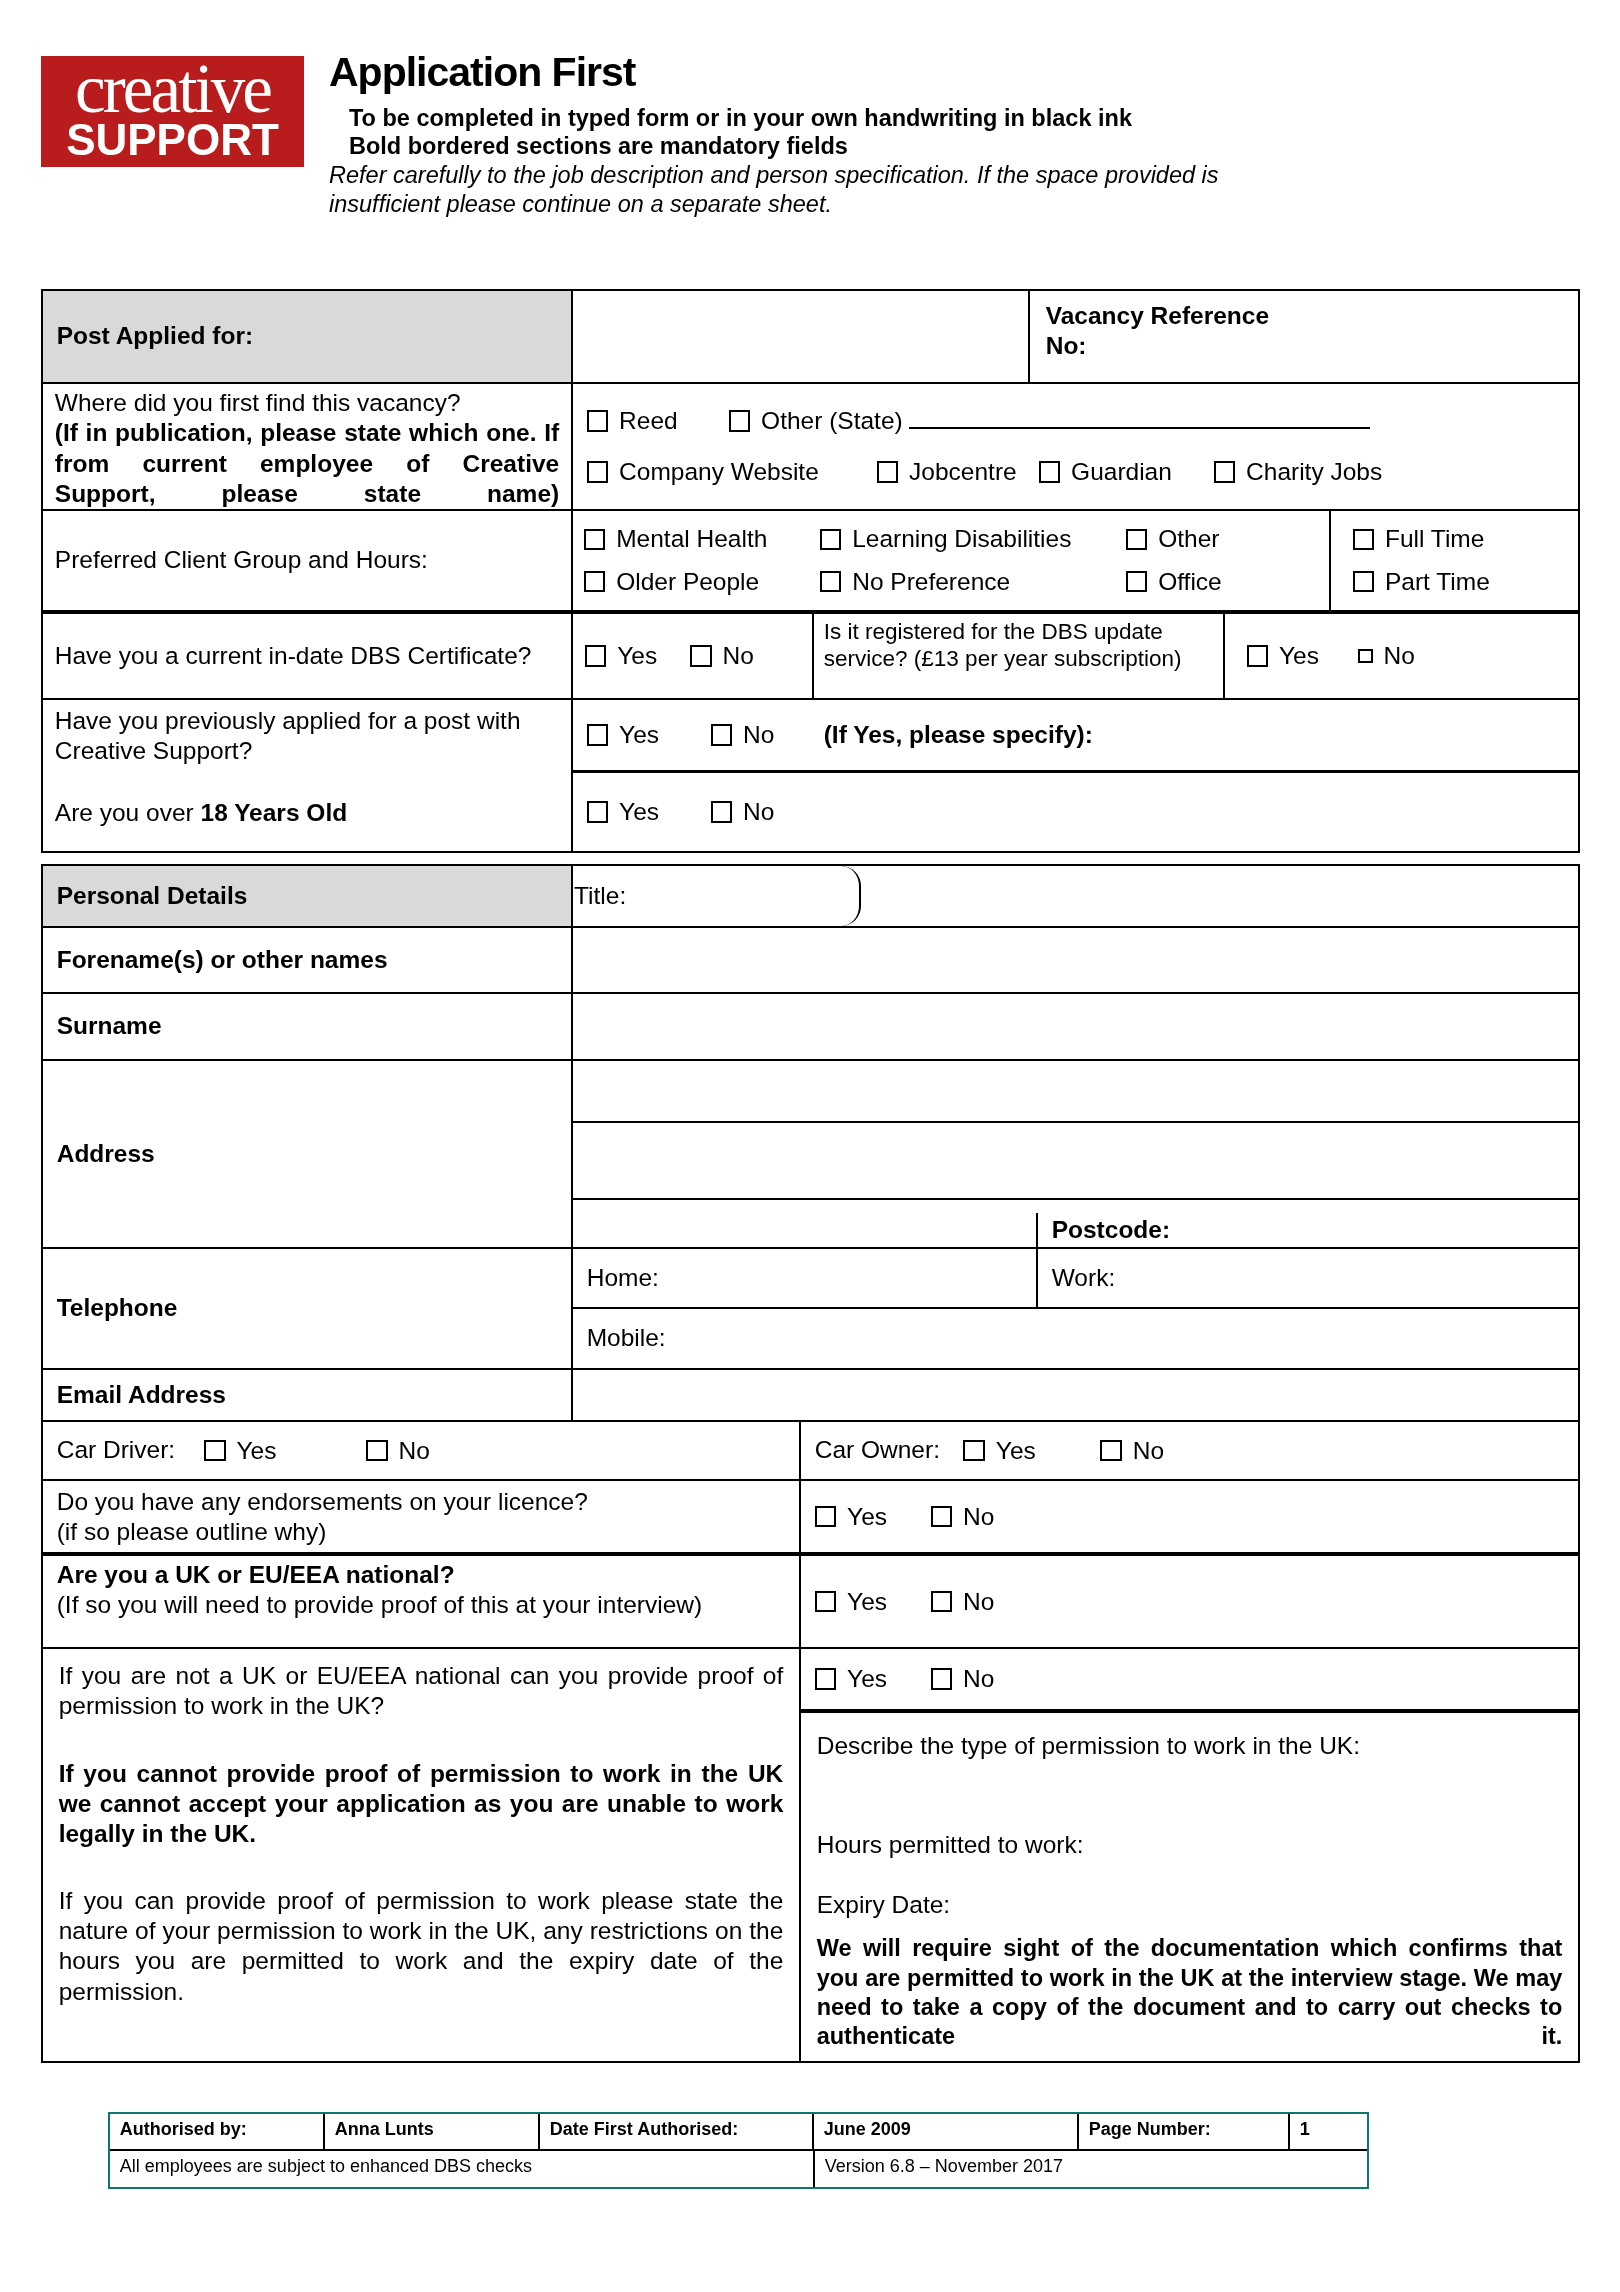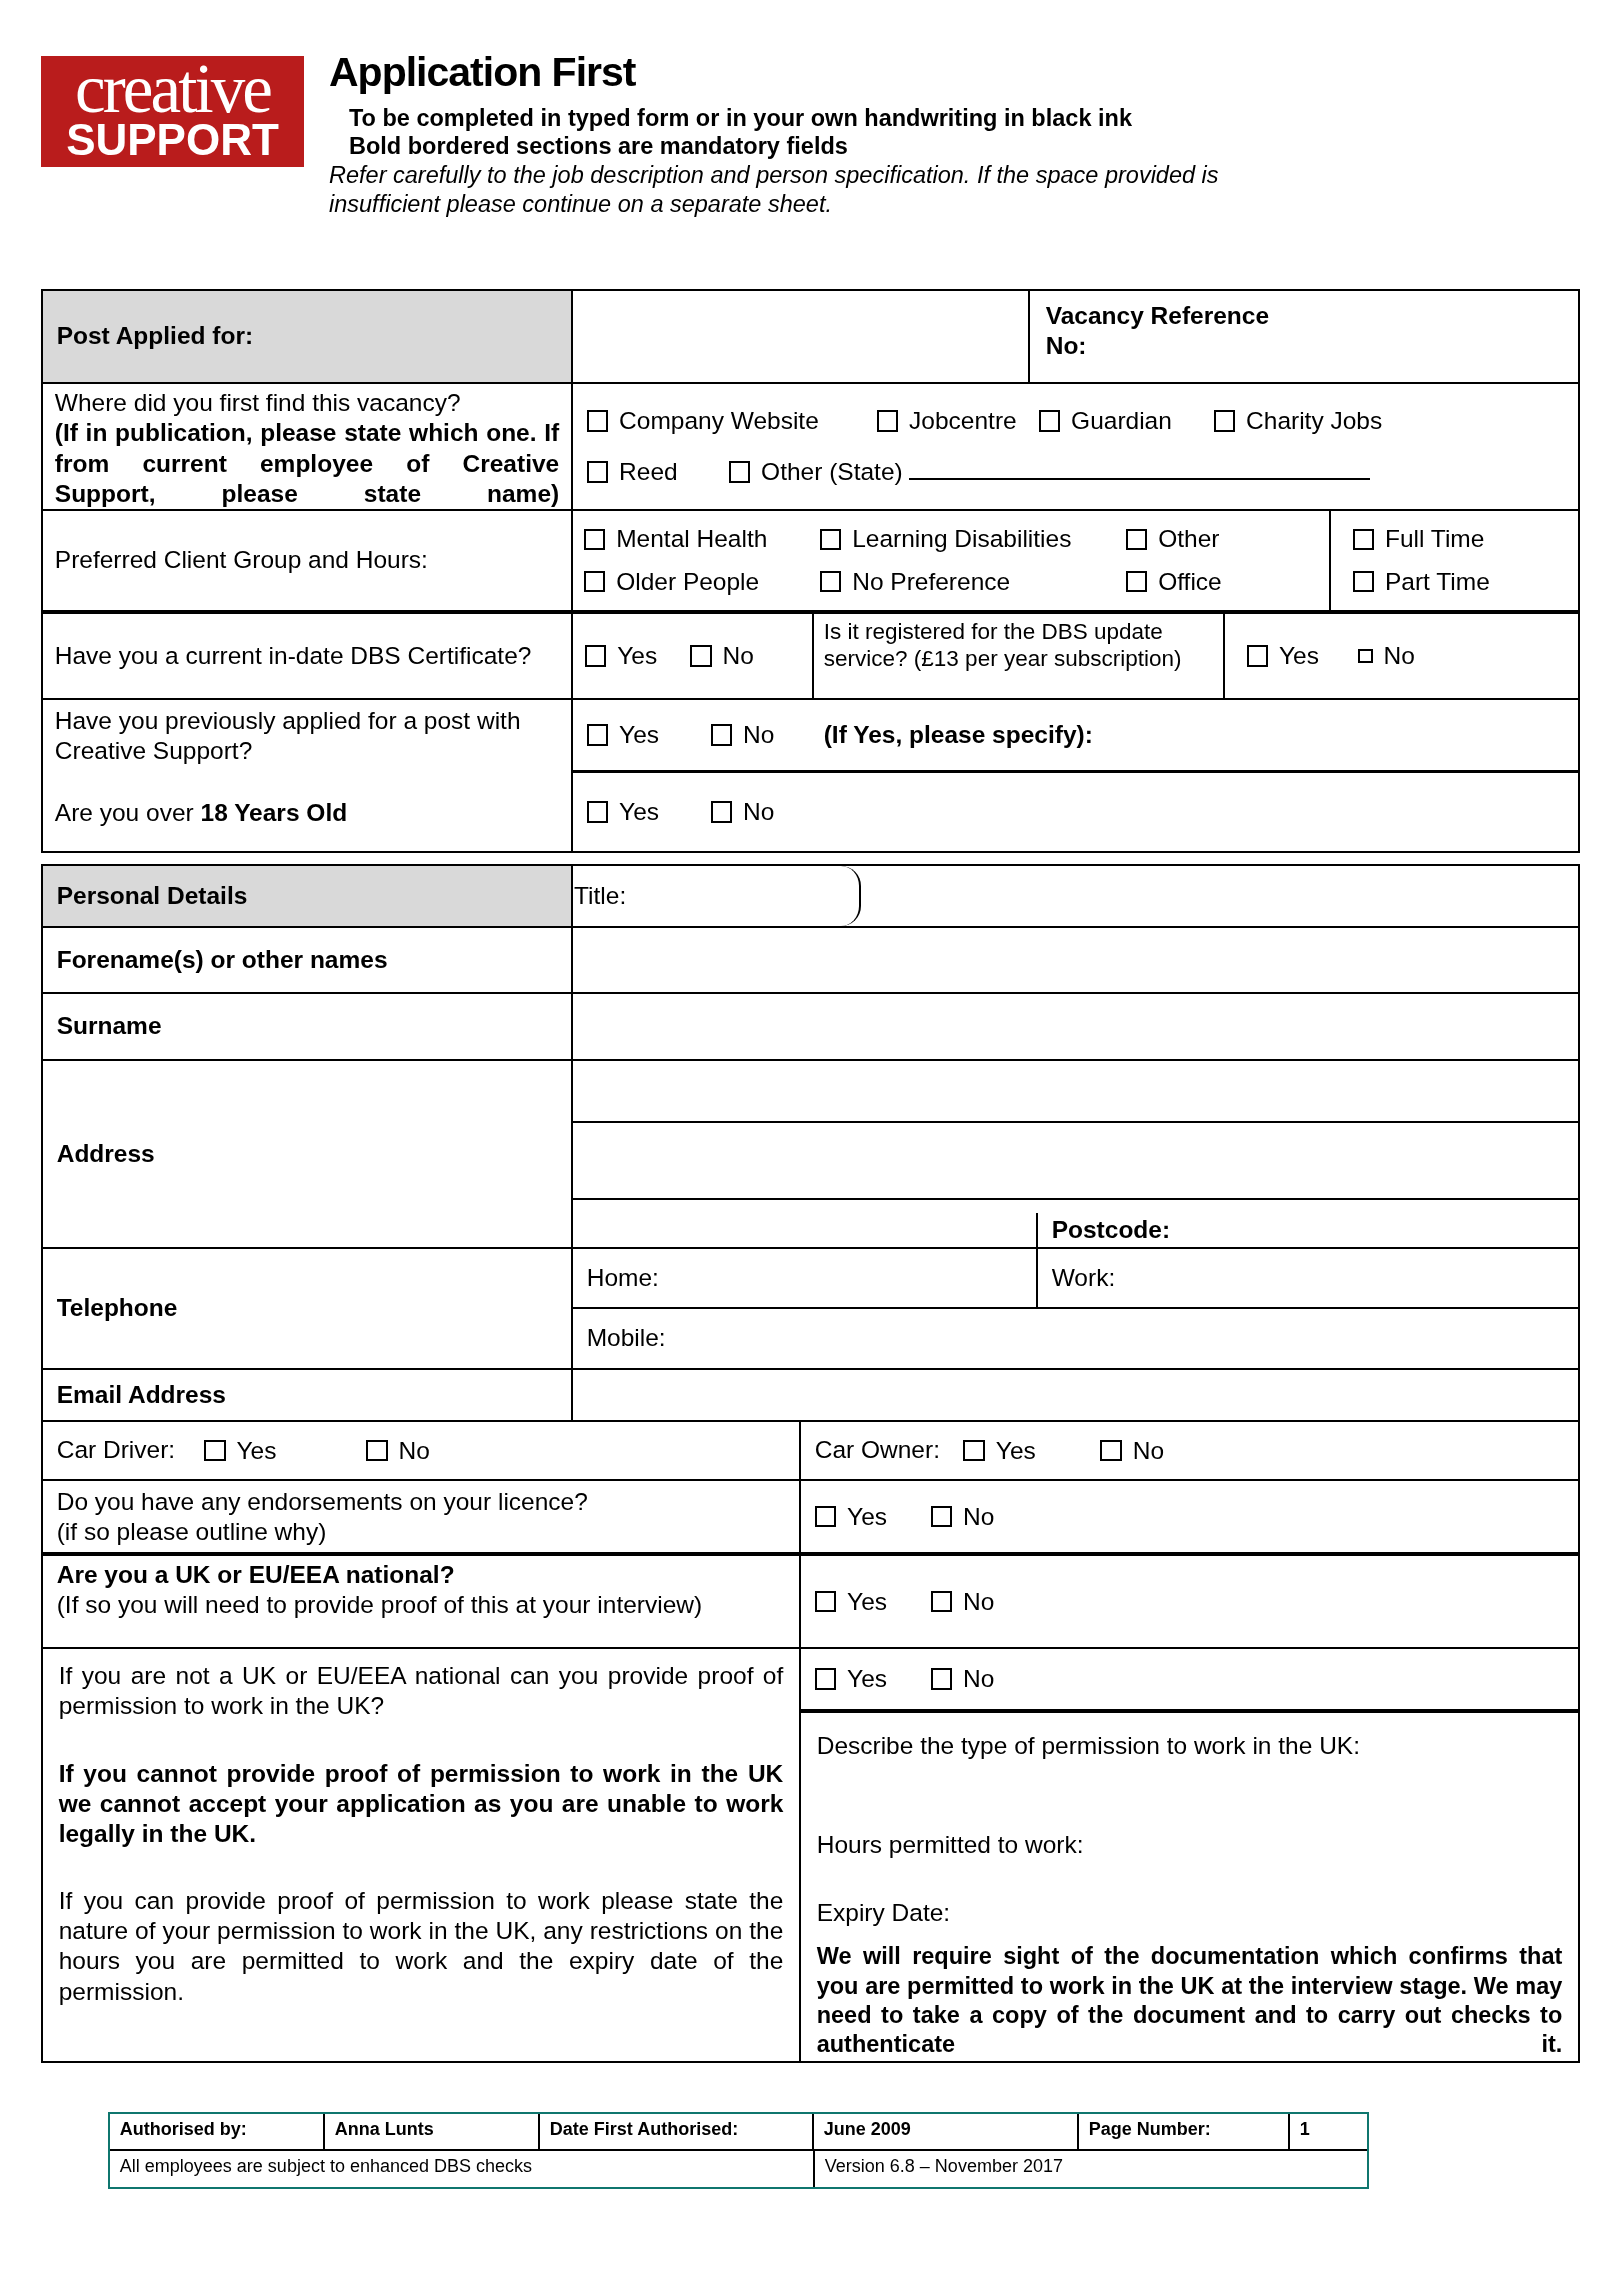--- a/index.html
+++ b/index.html
@@ -87,48 +87,48 @@
         <span style="display:inline-block; width:235px;">Vacancy Reference No:</span>
       </div>
     </div>
 
     <div class="row" style="height:127px;">
       <div class="cell fz" style="width:530px; padding:3.9px 11.8px;">
         <div>Where did you first find this vacancy?</div>
         <div class="b jall">(If in publication, please state which one. If from current employee of Creative Support, please state name)</div>
       </div>
       <div class="cell col" style="flex:1; justify-content:space-evenly; padding-left:13.7px;">
+        <div style="display:flex; align-items:center;">
+          <span class="opt" style="width:142px;">
+              <span class="cb"></span>
+              <span class="lbl">Reed</span>
+            </span>
+          <span class="opt">
+              <span class="cb"></span>
+              <span class="lbl">Other (State)</span>
+            </span>
+          <span class="blank-line"></span>
+        </div>
         <div style="display:flex;">
           <span class="opt" style="width:290px;">
               <span class="cb"></span>
               <span class="lbl">Company Website</span>
             </span>
           <span class="opt" style="width:162px;">
               <span class="cb"></span>
               <span class="lbl">Jobcentre</span>
             </span>
           <span class="opt" style="width:175px;">
               <span class="cb"></span>
               <span class="lbl">Guardian</span>
             </span>
           <span class="opt">
               <span class="cb"></span>
               <span class="lbl">Charity Jobs</span>
             </span>
-        </div>
-        <div style="display:flex; align-items:center;">
-          <span class="opt" style="width:142px;">
-              <span class="cb"></span>
-              <span class="lbl">Reed</span>
-            </span>
-          <span class="opt">
-              <span class="cb"></span>
-              <span class="lbl">Other (State)</span>
-            </span>
-          <span class="blank-line"></span>
         </div>
       </div>
     </div>
 
     <div class="row hb" style="height:103px;">
       <div class="cell vc fz" style="width:530px; padding-left:11.8px;">Preferred Client Group and Hours:</div>
       <div class="cell col" style="width:758px; justify-content:space-evenly; padding-left:10.8px;">
         <div style="display:flex;">
           <span class="opt" style="width:236px;">
               <span class="cb"></span>
@@ -354,21 +354,21 @@
               <span class="lbl">Yes</span>
             </span>
           <span class="opt">
               <span class="cb"></span>
               <span class="lbl">No</span>
             </span>
         </div>
         <div class="sub fz" style="flex:1; display:block; padding:17.6px 15.7px 0 15.7px;">
           <div>Describe the type of permission to work in the UK:</div>
           <div style="margin-top:69px;">Hours permitted to work:</div>
-          <div style="margin-top:38px;">Expiry Date:</div>
+          <div style="margin-top:30px;">Expiry Date:</div>
           <div class="b jall" style="margin-top:13.7px; font-size:23.5px;">We will require sight of the documentation which confirms that you are permitted to work in the UK at the interview stage.  We may need to take a copy of the document and to carry out checks to authenticate it.</div>
         </div>
       </div>
     </div>
   </div>
 
   <div class="ftbl">
     <div class="frow" style="height:37px;">
       <div class="fcell b" style="width:215px;">Authorised by:</div>
       <div class="fcell b" style="width:215px;">Anna Lunts</div>

